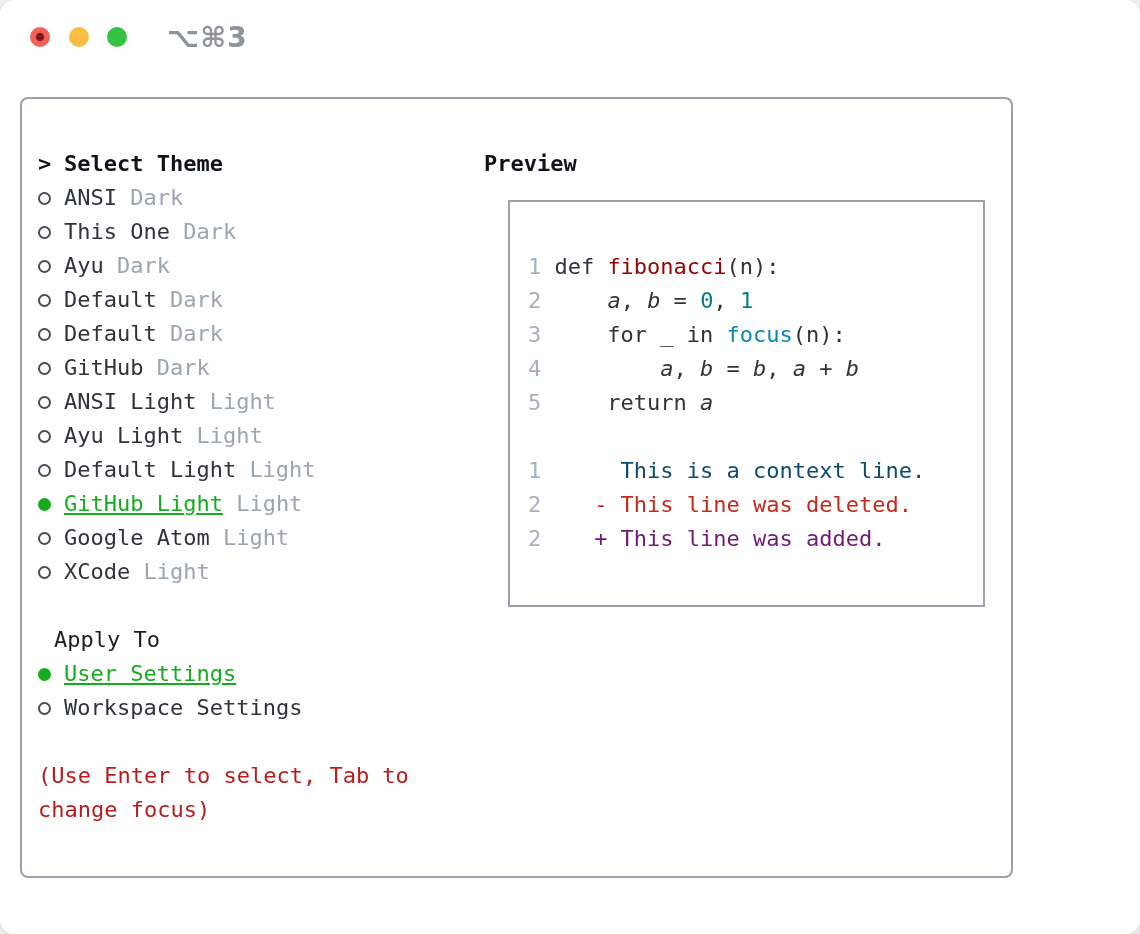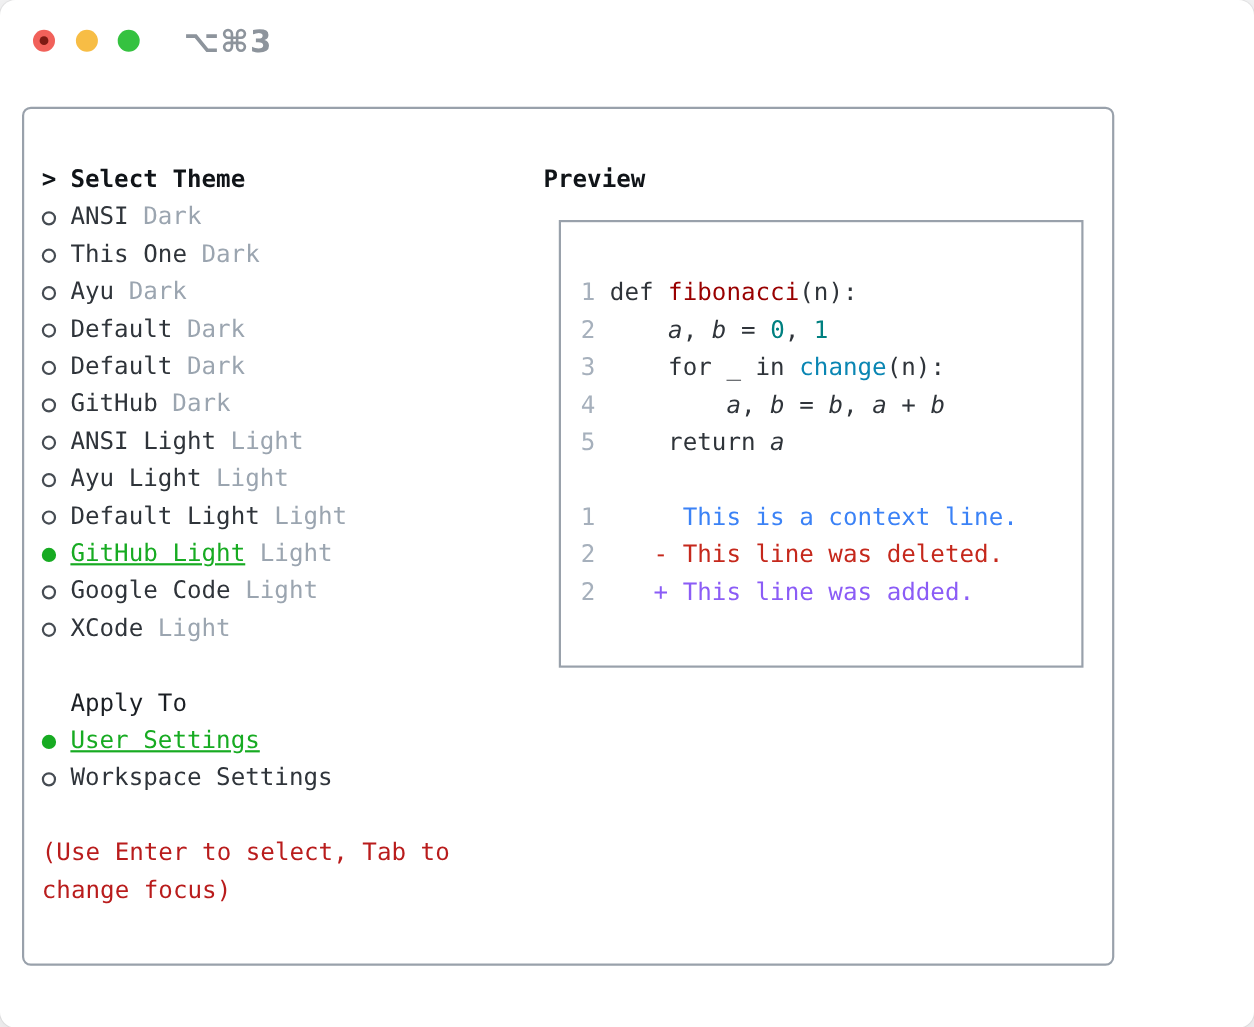--- a/index.html
+++ b/index.html
@@ -47,48 +47,48 @@
   .radio {
     display: inline-block; width: 13px; height: 13px; border-radius: 50%;
     border: 2px solid #464c53; box-sizing: border-box;
     margin-right: 13px; flex: 0 0 auto;
   }
   .radio.selected { border-color: #17ab22; background: #17ab22; }
   .opt-name { color: #2f343a; }
   .opt-name.selected { color: #17ab22; text-decoration: underline; }
   .variant { color: #9ba5b0; margin-left: 13.2px; }
   .spacer { height: 34px; }
-  .subhdr { color: #1b1f24; margin-left: 26px; }
+  .subhdr { color: #1b1f24; margin-left: 16px; }
   .hint {
     color: #b91c1c; white-space: normal;
     font-size: 22px; line-height: 34px; width: 420px;
   }
   
   .preview-hdr {
-    position: absolute; left: 472px; top: 48px;
+    position: absolute; left: 462px; top: 48px;
     font-size: 22px; line-height: 34px; font-weight: 700; color: #101418;
   }
   .preview-box {
     position: absolute; left: 486px; top: 101px;
     width: 477px; height: 407px;
     border: 2px solid #99a1ab; box-sizing: border-box;
     background: #fff;
     padding: 48px 0 0 18px; overflow: hidden;
   }
   .code-line { display: flex; height: 34px; font-size: 22px; line-height: 34px; }
   .lnum { width: 26.4px; flex: 0 0 auto; color: #a6b0bc; white-space: pre; }
   .lcontent { white-space: pre; color: #2f343a; }
   .c-d     { color: #2f343a; }
   .c-title { color: #990000; }
   .c-num   { color: #008080; }
   .c-bi    { color: #0a86b3; }
   .c-var   { color: #2f343a; font-style: italic; }
-  .c-ctx   { color: #3b82f6; }
+  .c-ctx   { color: #0c4a6e; }
   .c-del   { color: #c5281c; }
-  .c-add   { color: #8b5cf6; }
+  .c-add   { color: #701a75; }
 </style>
 </head>
 <body>
 
 <div class="window">
 
   <div class="titlebar">
     <span class="tl-dot tl-red"></span>
     <span class="tl-dot tl-yellow"></span>
     <span class="tl-dot tl-green"></span>
@@ -149,21 +149,21 @@
             <span class="opt-name">Default Light</span>
             <span class="variant">Light</span>
           </div>
           <div class="row">
             <span class="radio selected"></span>
             <span class="opt-name selected">GitHub Light</span>
             <span class="variant">Light</span>
           </div>
           <div class="row">
             <span class="radio"></span>
-            <span class="opt-name">Google Code</span>
+            <span class="opt-name">Google Atom</span>
             <span class="variant">Light</span>
           </div>
           <div class="row">
             <span class="radio"></span>
             <span class="opt-name">XCode</span>
             <span class="variant">Light</span>
           </div>
         </div>
 
       <div class="spacer"></div>
@@ -193,21 +193,21 @@
           <div class="code-line">
             <span class="lnum">1</span>
             <span class="lcontent"><span class="c-d">def </span><span class="c-title">fibonacci</span><span class="c-d">(n):</span></span>
           </div>
           <div class="code-line">
             <span class="lnum">2</span>
             <span class="lcontent"><span class="c-d">    </span><span class="c-var">a</span><span class="c-d">, </span><span class="c-var">b</span><span class="c-d"> = </span><span class="c-num">0</span><span class="c-d">, </span><span class="c-num">1</span></span>
           </div>
           <div class="code-line">
             <span class="lnum">3</span>
-            <span class="lcontent"><span class="c-d">    for _ in </span><span class="c-bi">change</span><span class="c-d">(n):</span></span>
+            <span class="lcontent"><span class="c-d">    for _ in </span><span class="c-bi">focus</span><span class="c-d">(n):</span></span>
           </div>
           <div class="code-line">
             <span class="lnum">4</span>
             <span class="lcontent"><span class="c-d">        </span><span class="c-var">a</span><span class="c-d">, </span><span class="c-var">b</span><span class="c-d"> = </span><span class="c-var">b</span><span class="c-d">, </span><span class="c-var">a</span><span class="c-d"> + </span><span class="c-var">b</span></span>
           </div>
           <div class="code-line">
             <span class="lnum">5</span>
             <span class="lcontent"><span class="c-d">    return </span><span class="c-var">a</span></span>
           </div>
           <div class="code-line">

